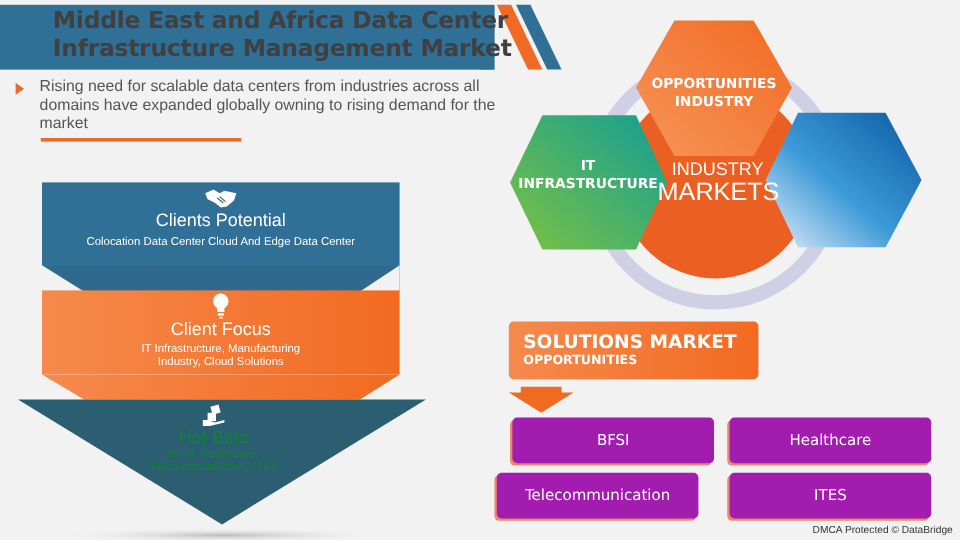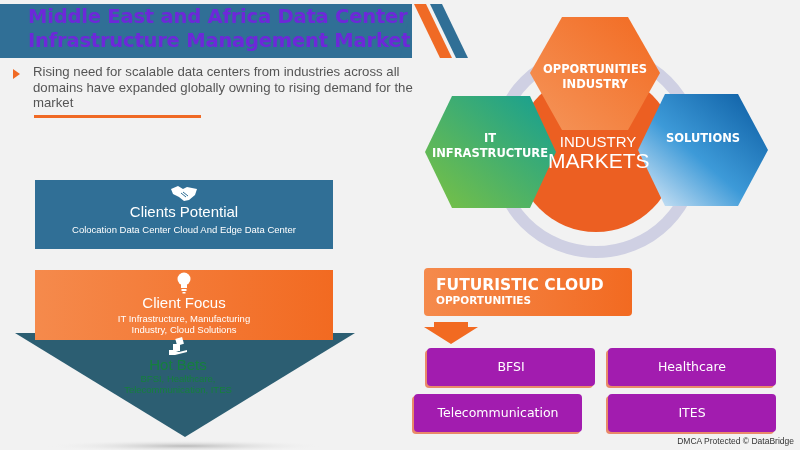--- a/index.html
+++ b/index.html
@@ -2,28 +2,28 @@
 <html><head>
 <meta charset="utf-8">
 <style>
   * { box-sizing: border-box; margin: 0; padding: 0; }
   html, body { width: 800px; height: 450px; overflow: hidden; background: #f2f2f2; }
   body { position: relative; font-family: "DejaVu Sans", "Liberation Sans", sans-serif; }
   .abs { position: absolute; }
 
   
   .title-banner { left: 0; top: 4px; width: 412px; height: 54px; background: #306f96; }
-  .title-text { left: 28px; top: 5px; width: 390px; color: #6d28d9; font-weight: bold; font-size: 19.5px; line-height: 24px; letter-spacing: -0.2px; }
+  .title-text { left: 44px; top: 5px; width: 390px; color: #404040; font-weight: bold; font-size: 19.5px; line-height: 24px; letter-spacing: -0.2px; }
 
   .bullet-arrow { left: 13px; top: 69px; width: 0; height: 0; border-left: 7px solid #f06a25; border-top: 5px solid transparent; border-bottom: 5px solid transparent; }
   .desc { left: 33px; top: 64px; width: 400px; font-size: 13.2px; line-height: 15.5px; color: #555; font-family: "Liberation Sans", sans-serif; }
   .desc-underline { left: 34px; top: 115px; width: 167px; height: 3px; background: #f06a25; }
 
   
-  .funnel-box { left: 35px; width: 298px; height: 69px; text-align: center; color: #fff; font-family: "Liberation Sans", sans-serif; margin-top: 28px; }
+  .funnel-box { left: 35px; width: 298px; height: 69px; text-align: center; color: #fff; font-family: "Liberation Sans", sans-serif; }
   .funnel-blue { top: 152px; background: #306f96; }
   .funnel-orange { top: 242px; background: linear-gradient(90deg, #f58a4c 0%, #f26a21 100%); height: 70px; }
   .funnel-title { font-size: 15px; line-height: 17px; }
   .funnel-sub { font-size: 9.5px; line-height: 11px; padding: 0 30px; }
   .funnel-icon { display: block; margin: 0 auto; }
 
   
   .fut-box { left: 424px; top: 268px; width: 208px; height: 48px; border-radius: 4px; background: linear-gradient(90deg, #f58a4c, #f26a21); color: #fff; padding: 9px 0 0 12px; }
   .fut-title { font-size: 15.5px; font-weight: bold; line-height: 17px; }
   .fut-sub { font-size: 10.5px; font-weight: bold; line-height: 12px; }
@@ -131,29 +131,28 @@
 
 <div class="abs hex-label" style="left:530px;top:62px;width:130px">
   <div>OPPORTUNITIES</div>
   <div>INDUSTRY</div>
 </div>
 <div class="abs hex-label" style="left:425px;top:131px;width:130px">
   <div>IT</div>
   <div>INFRASTRUCTURE</div>
 </div>
 <div class="abs hex-label" style="left:638px;top:131px;width:130px">
-  <div>SOLUTIONS</div>
 </div>
 <div class="abs" style="left:548px;top:134px;width:100px;text-align:center;color:#fff;font-family:'Liberation Sans',sans-serif">
   <div style="font-size:15px;line-height:16px">INDUSTRY</div>
   <div style="font-size:21px;line-height:22px">MARKETS</div>
 </div>
 
 <div class="abs fut-box">
-  <div class="fut-title">FUTURISTIC CLOUD</div>
+  <div class="fut-title">SOLUTIONS MARKET</div>
   <div class="fut-sub">OPPORTUNITIES</div>
 </div>
 <svg class="abs" style="left:424px;top:322px" width="56" height="22">
   <polygon points="10,0 44,0 44,5 54,5 27,22 0,5 10,5" fill="#f26a21"></polygon>
 </svg>
 
 <div class="abs opp-box" style="left:427px;top:348px">BFSI</div>
 <div class="abs opp-box" style="left:608px;top:348px">Healthcare</div>
 <div class="abs opp-box" style="left:414px;top:394px">Telecommunication</div>
 <div class="abs opp-box" style="left:608px;top:394px">ITES</div>

